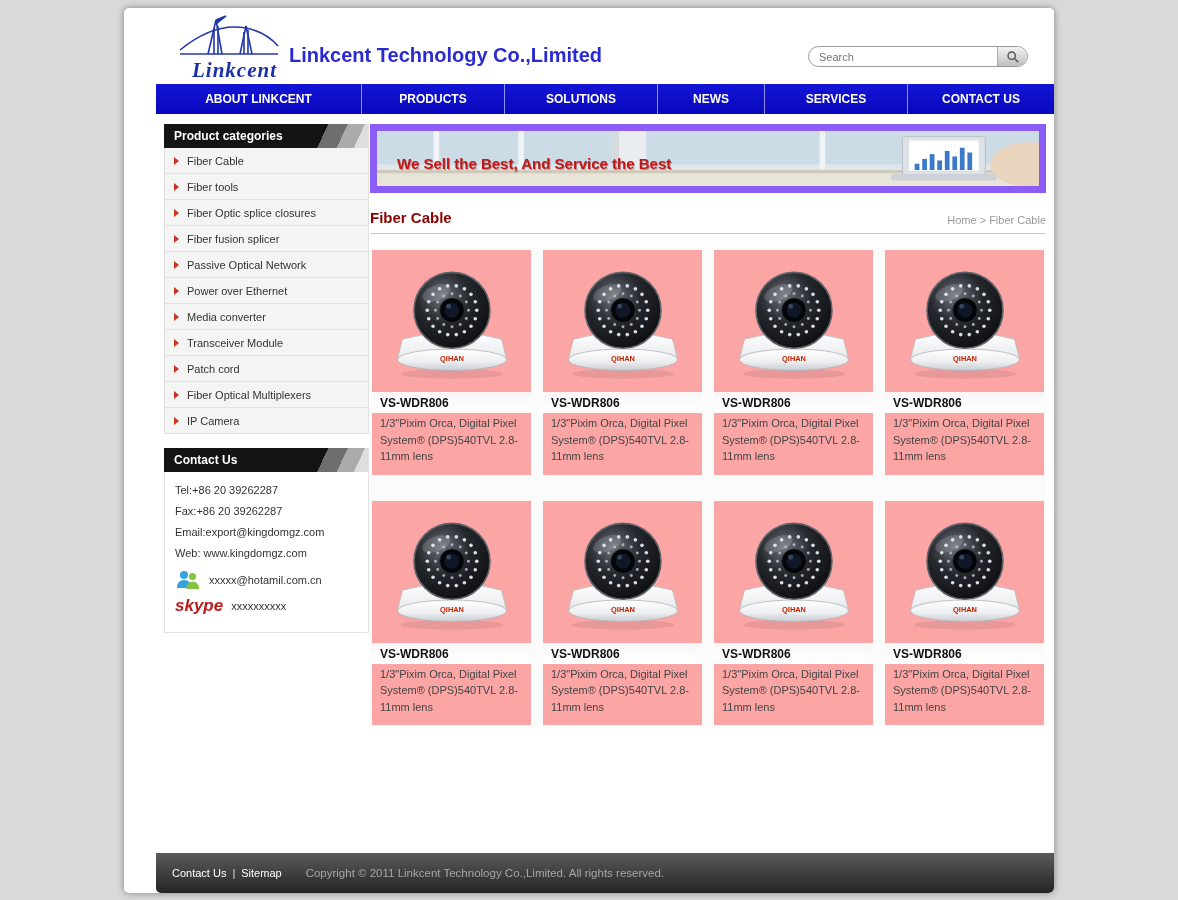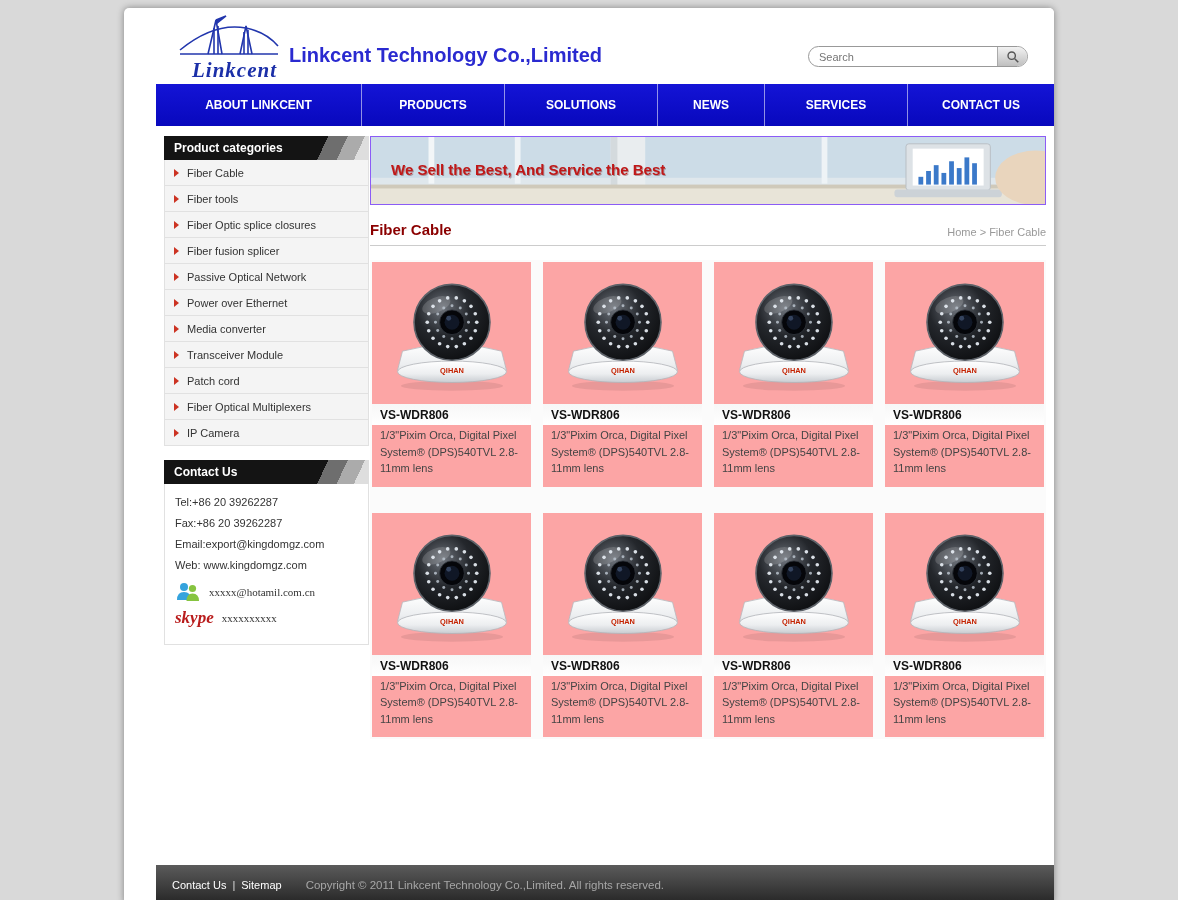--- a/index.html
+++ b/index.html
@@ -13,21 +13,21 @@
   .logo-text { position:absolute; left:26px; top:46px; font-family:"Liberation Serif", serif;
                font-weight:bold; font-style:italic; font-size:21px; color:#1b2fa8; letter-spacing:1px; }
   .site-title { position:absolute; left:133px; top:36px; font-size:20px; font-weight:bold; color:#2a2ad0; }
   .searchbox { position:absolute; right:26px; top:38px; width:220px; height:21px;
                border:1px solid #999; border-radius:11px; background:#fff; display:flex; overflow:hidden; }
   .searchbox input { flex:1; border:0; outline:none; font-size:11px; padding:0 10px; color:#444; background:transparent; }
   .search-btn { width:30px; border:0; border-left:1px solid #aaa; cursor:pointer;
                 background:linear-gradient(#f2f2f2,#bfbfbf); display:flex; align-items:center; justify-content:center; }
 
   
-  .nav { display:flex; height:42px; background:linear-gradient(#1414d6,#0808bd);text-align:right; }
+  .nav { display:flex; height:30px; background:linear-gradient(#1414d6,#0808bd);text-align:right; }
   .nav a { display:flex; align-items:center; justify-content:center; color:#fff; font-weight:bold;
            font-size:12px; text-decoration:none; border-right:1px solid rgba(255,255,255,.55); cursor:pointer; }
   .nav a:last-child { border-right:0; }
   .nav a:nth-child(1){width:206px}.nav a:nth-child(2){width:143px}.nav a:nth-child(3){width:153px}
   .nav a:nth-child(4){width:107px}.nav a:nth-child(5){width:143px}.nav a:nth-child(6){flex:1}
 
   
   .page-body { display:flex; align-items:flex-start; gap:1px; padding:10px 8px 0 8px; min-height:705px; }
   .sidebar { width:205px; flex:none; }
   .main { flex:1; min-width:0; }
@@ -38,25 +38,25 @@
                   background:linear-gradient(115deg,#141414 0 76%,#6e6e6e 76% 85%,#ababab 85% 93%,#dedede 93%); }
   .cat-list { list-style:none; }
   .cat-list li { display:flex; align-items:center; gap:8px; height:26px; padding-left:9px;
                  background:#f4f4f4; border:1px solid #e1e1e1; border-top:0; font-size:11px; color:#333; cursor:pointer; }
   .arrow-icon { width:0; height:0; border-top:4px solid transparent; border-bottom:4px solid transparent;
                 border-left:5px solid #cc3322; flex:none; }
   .contact-panel { margin-top:14px; }
   .contact-box { border:1px solid #e1e1e1; border-top:0; background:#fff; padding:12px 10px 16px 10px;
                  font-size:11px; color:#333; }
   .contact-box .line { margin-bottom:9px; }
-  .im-row { display:flex; align-items:center; gap:8px; margin-top:4px;font-family:Liberation Serif, serif; }
+  .im-row { display:flex; align-items:center; gap:8px; margin-top:4px; }
   .skype-logo { font-size:17px; font-weight:bold; color:#b91c1c; font-style:italic; letter-spacing:0; }
 
   
-  .banner { position:relative; height:69px; border:1px solid #8b5cf6; overflow:hidden; }
+  .banner { position:relative; height:69px; border:7px solid #8b5cf6; overflow:hidden; }
   .banner svg { display:block; width:100%; height:100%; }
   .slogan { position:absolute; left:20px; top:24px; font-size:15px; font-weight:bold; color:#c01818;
             text-shadow:1px 1px 0 rgba(90,0,0,.35); }
 
   
   .heading-row { display:flex; justify-content:space-between; align-items:flex-end;
                  margin-top:16px; padding-bottom:7px; border-bottom:1px solid #ccc; }
   .page-heading { font-size:15px; font-weight:bold; color:#8b0000; }
   .breadcrumb { font-size:11px; color:#999; }
   .breadcrumb a { color:#999; text-decoration:none; cursor:pointer; }

